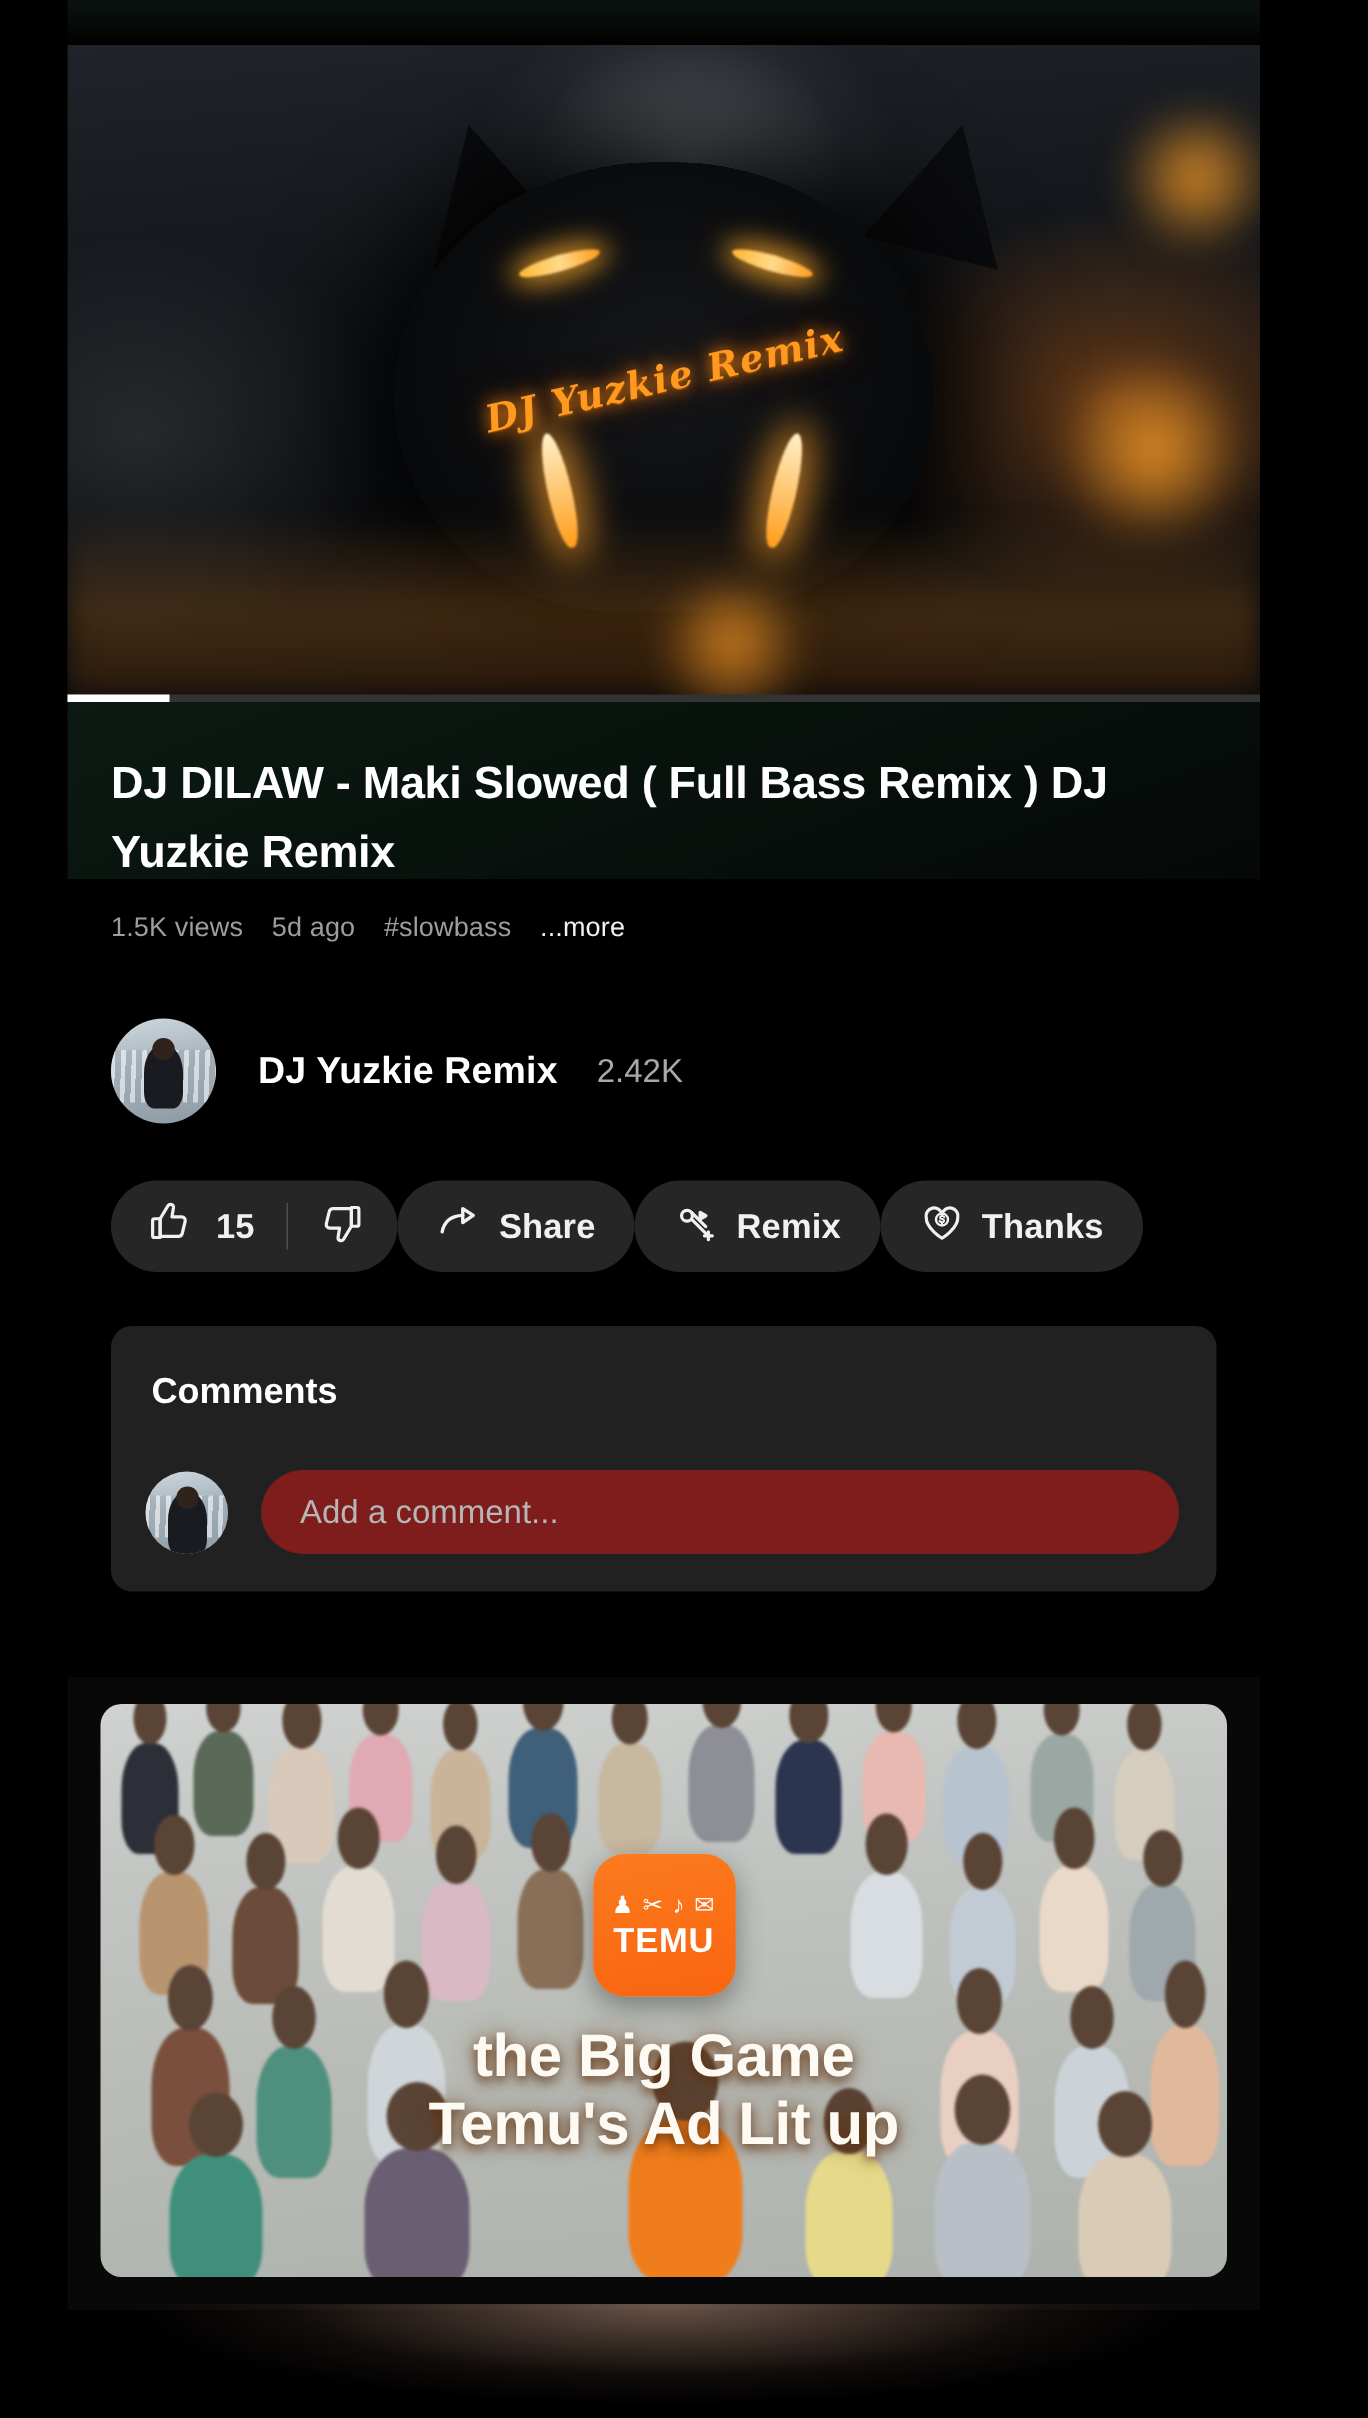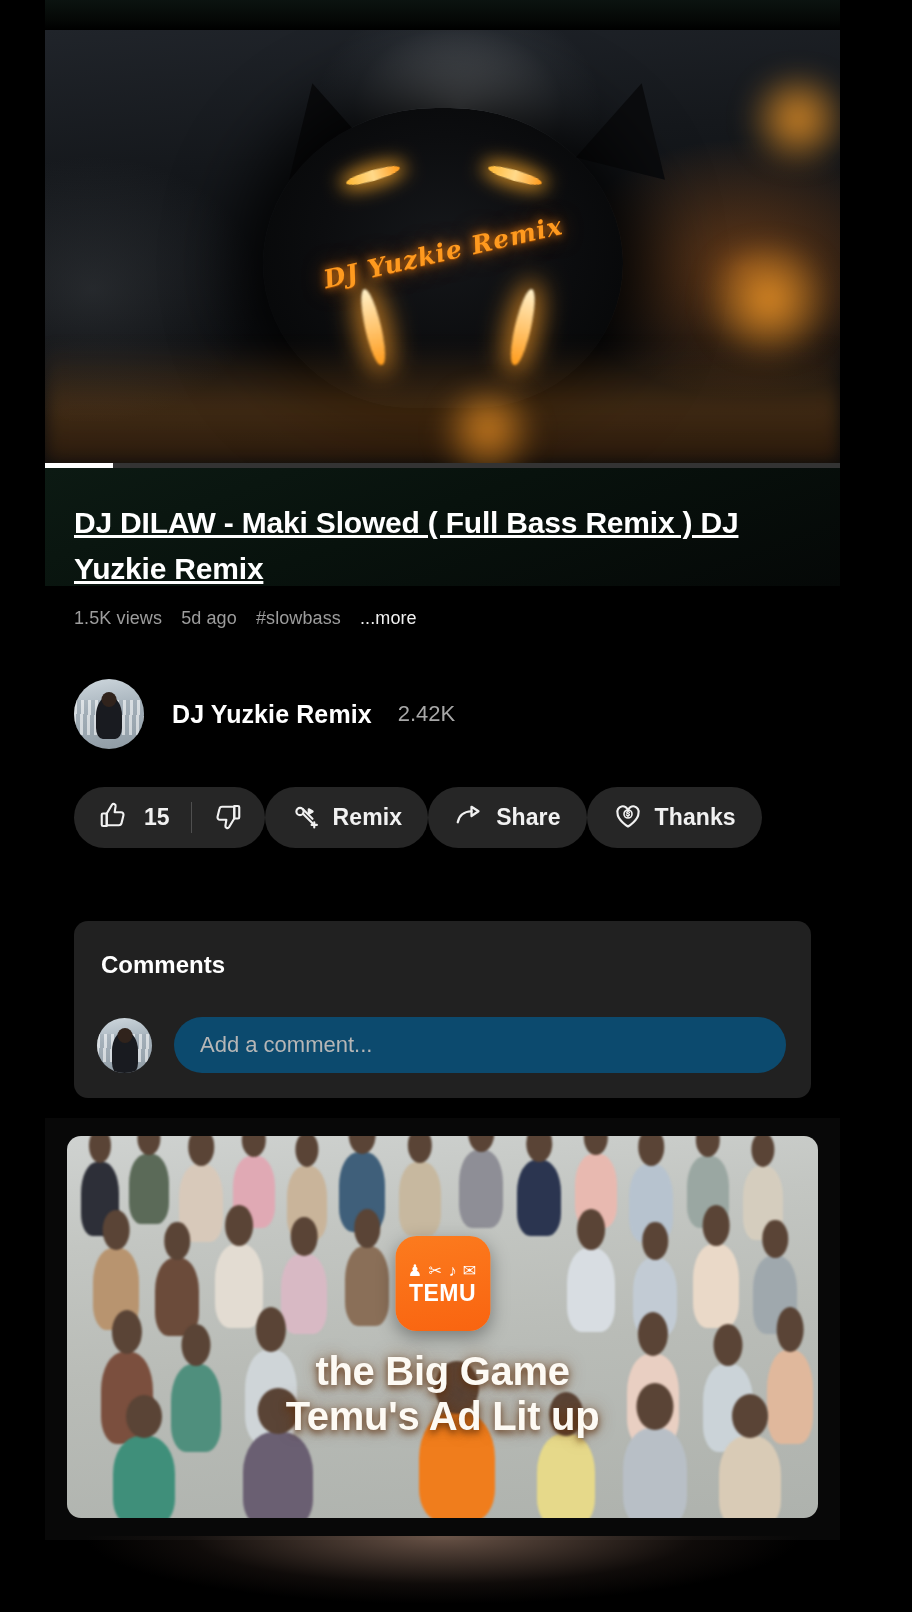--- a/index.html
+++ b/index.html
@@ -104,21 +104,20 @@
 
   
   .meta-card {
     position:absolute; left:45px; top:468px; width:795px; height:118px;
     background:linear-gradient(160deg,#0c1a13 0%, #08120d 45%, #050807 100%);
   }
   .title {
     position:absolute; left:29px; top:32px; width:680px;
     font-size:30px; line-height:1.52; font-weight:700; color:#fff;
     letter-spacing:-.2px;
-    text-decoration:underline;
   }
 
   .metaline {
     position:absolute; left:74px; top:608px;
     font-size:18px; color:#9d9d9d; letter-spacing:.1px;
   }
   .metaline .more { color:#f1f1f1; font-weight:500; }
   .metaline span { margin-right:14px; }
   .metaline span:last-child { margin-right:0; }
 
@@ -163,33 +162,33 @@
   }
   .chip-label { font-size:23px; color:#f1f1f1; font-weight:600; letter-spacing:.1px; }
   .chip .count { font-size:23px; color:#f1f1f1; font-weight:600; }
   .chip-div { width:1px; height:31px; background:#4f4f4f; margin:0 5px; }
   .chip.likegroup { padding:0 22px 0 24px; gap:16px; }
   .icn { flex:none; display:block; }
 
   
   .comments {
     position:absolute; left:74px; top:884px; width:737px; height:177px;
-    background:#212121; border-radius:14px;margin-top:37px;
+    background:#212121; border-radius:14px;
   }
   .comments-h {
     position:absolute; left:27px; top:30px;
     font-size:24px; font-weight:700; color:#fff;
   }
   .cm-row {
     position:absolute; left:23px; top:96px; right:25px;
     display:flex; align-items:center; gap:22px;
   }
   .cm-avatar { width:55px; height:55px; }
   .cm-input {
-    flex:1; height:56px; border-radius:28px; background:#0c4a6e;
+    flex:1; height:56px; border-radius:28px; background:#7f1d1d;
     display:flex; align-items:center; padding:0 26px;
   }
   .cm-ph { font-size:22px; color:#b6b6b6; }
 
   
   .ad {
     position:absolute; left:45px; top:1118px; width:795px; height:422px;
     background:#080808; overflow:hidden;
   }
   .ad-inner {
@@ -305,39 +304,39 @@
       <span class="icn">
         <svg width="30" height="30" viewBox="0 0 24 24" fill="none" stroke="#f1f1f1" stroke-width="1.7" stroke-linejoin="round">
           <path d="M17 14V4h3a1 1 0 0 1 1 1v8a1 1 0 0 1-1 1h-3z"></path>
           <path d="M17 14l-4.2 7a1.6 1.6 0 0 1-2.9-1.1L10.7 15H5.5a1.9 1.9 0 0 1-1.85-2.36l1.5-6.3A2.2 2.2 0 0 1 7.3 4.6H17z"></path>
         </svg>
       </span>
     </div>
 
     <div class="chip">
       <span class="icn">
+        <svg width="30" height="30" viewBox="0 0 24 24" fill="none" stroke="#f1f1f1" stroke-width="1.8" stroke-linecap="round" stroke-linejoin="round">
+          <path d="M3 17c1.2-6 5.4-8.6 11-8.8"></path>
+          <path d="M14 4.6l5.6 3.6L14 12z"></path>
+        </svg>
+      </span>
+      <span class="chip-label">Share</span>
+    </div>
+
+    <div class="chip">
+      <span class="icn">
         <svg width="30" height="30" viewBox="0 0 24 24" fill="none" stroke="#f1f1f1" stroke-width="1.7" stroke-linecap="round" stroke-linejoin="round">
           <circle cx="7.2" cy="8.4" r="2.9"></circle>
           <path d="M9.6 10.2l7.6 7.6"></path>
           <path d="M14.2 6.6l3.1 1.8-3.1 1.8z" fill="#f1f1f1"></path>
           <path d="M9.6 6.6l7.6 7.6"></path>
           <path d="M18.6 17v4.2M16.5 19.1h4.2"></path>
         </svg>
       </span>
       <span class="chip-label">Remix</span>
-    </div>
-
-    <div class="chip">
-      <span class="icn">
-        <svg width="30" height="30" viewBox="0 0 24 24" fill="none" stroke="#f1f1f1" stroke-width="1.8" stroke-linecap="round" stroke-linejoin="round">
-          <path d="M3 17c1.2-6 5.4-8.6 11-8.8"></path>
-          <path d="M14 4.6l5.6 3.6L14 12z"></path>
-        </svg>
-      </span>
-      <span class="chip-label">Share</span>
     </div>
 
     <div class="chip">
       <span class="icn">
         <svg width="30" height="30" viewBox="0 0 24 24" fill="none" stroke="#f1f1f1" stroke-width="1.7" stroke-linejoin="round">
           <path d="M12 20.4S3.6 15.3 3.6 9.5A4.3 4.3 0 0 1 12 7.6a4.3 4.3 0 0 1 8.4 1.9c0 5.8-8.4 10.9-8.4 10.9z"></path>
           <circle cx="12" cy="10.4" r="3.2" stroke-width="1.3"></circle>
           <path d="M13.2 9.1c-.3-.5-1-.7-1.6-.5-.7.2-.8 1-.2 1.3.6.3 1.5.2 1.7.9.2.7-.6 1.2-1.4 1-.5-.1-.8-.4-1-.7M12 7.7v.8M12 12.2v.8" stroke-width="1.1" stroke-linecap="round"></path>
         </svg>
       </span>

